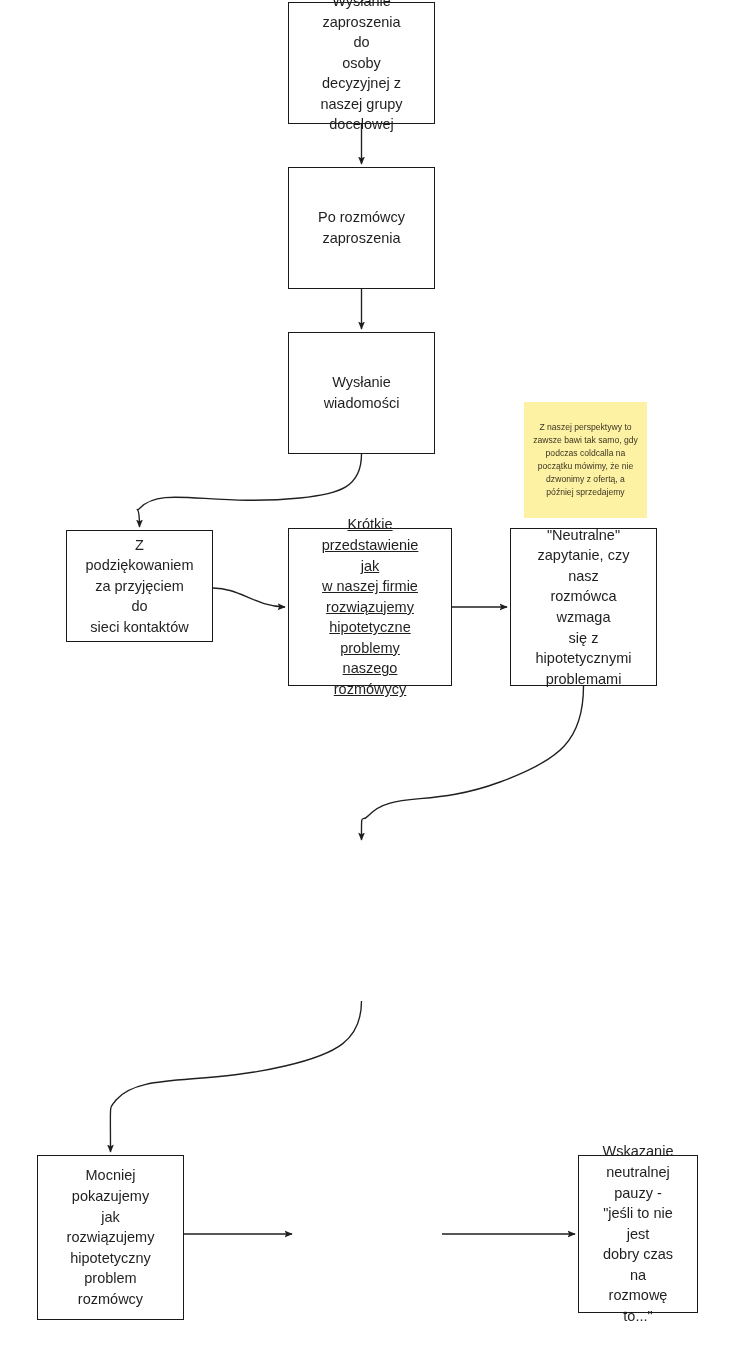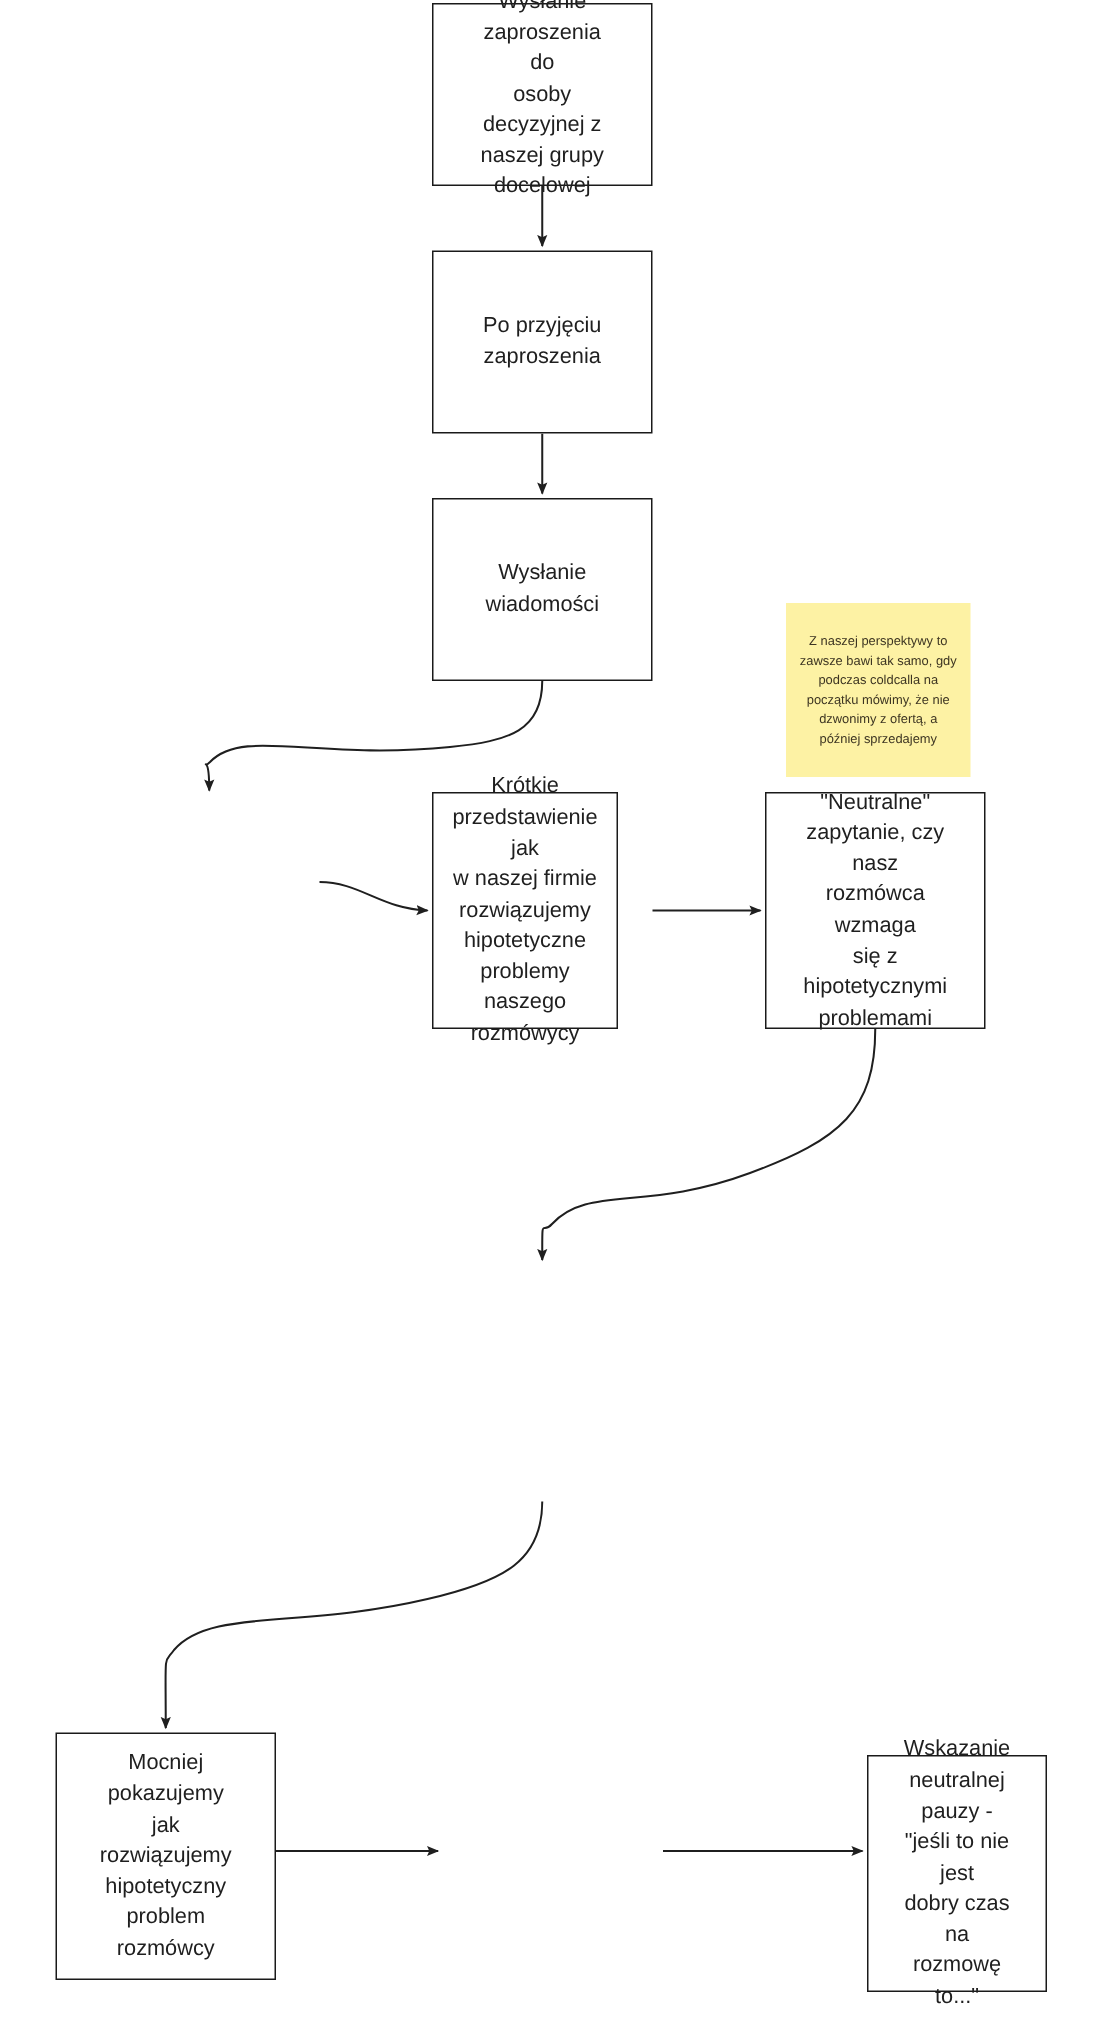--- a/index.html
+++ b/index.html
@@ -94,30 +94,33 @@
 
     <path class="edge-line" d="M442,1234 L575,1234" marker-end="url(#arrowhead)"></path>
   </svg>
 
   <div class="node" id="n-invite" style="left:288px; top:2px; width:147px; height:122px;">Wysłanie
 zaproszenia do
 osoby decyzyjnej z
 naszej grupy
 docelowej</div>
 
-  <div class="node" id="n-accepted" style="left:288px; top:167px; width:147px; height:122px;">Po przyjęciu
+  <div class="node" id="n-accepted" style="left:288px; top:167px; width:147px; height:122px;">Po rozmówcy
 zaproszenia</div>
 
   <div class="node" id="n-send-message" style="left:288px; top:332px; width:147px; height:122px;">Wysłanie
 wiadomości</div>
 
   <div class="sticky" id="s-perspective" style="left:524px; top:402px; width:123px; height:116px;">Z naszej perspektywy to zawsze bawi tak samo, gdy podczas coldcalla na początku mówimy, że nie dzwonimy z ofertą, a później sprzedajemy</div>
 
+  <div class="node" id="n-thanks" style="left:66px; top:530px; width:147px; height:112px;">Z podziękowaniem
+za przyjęciem do
+sieci kontaktów</div>
 
-  <div class="node" id="n-short-intro" style="left:288px; top:528px; width:124px; height:158px;">Krótkie
+  <div class="node" id="n-short-intro" style="left:288px; top:528px; width:164px; height:158px;text-decoration:underline;">Krótkie
 przedstawienie jak
 w naszej firmie
 rozwiązujemy
 hipotetyczne
 problemy naszego
 rozmówycy</div>
 
   <div class="node" id="n-neutral-question" style="left:510px; top:528px; width:147px; height:158px;">"Neutralne"
 zapytanie, czy nasz
 rozmówca wzmaga
@@ -126,19 +129,19 @@
 problemami</div>
 
 
   <div class="node" id="n-stronger-show" style="left:37px; top:1155px; width:147px; height:165px;">Mocniej
 pokazujemy jak
 rozwiązujemy
 hipotetyczny
 problem rozmówcy</div>
 
 
-  <div class="node" id="n-neutral-pause" style="left:578px; top:1155px; width:120px; height:158px;margin-top:15px;">Wskazanie
+  <div class="node" id="n-neutral-pause" style="left:578px; top:1155px; width:120px; height:158px;">Wskazanie
 neutralnej pauzy -
 "jeśli to nie jest
 dobry czas na
 rozmowę to..."</div>
 
 </div>
 
 </body></html>

